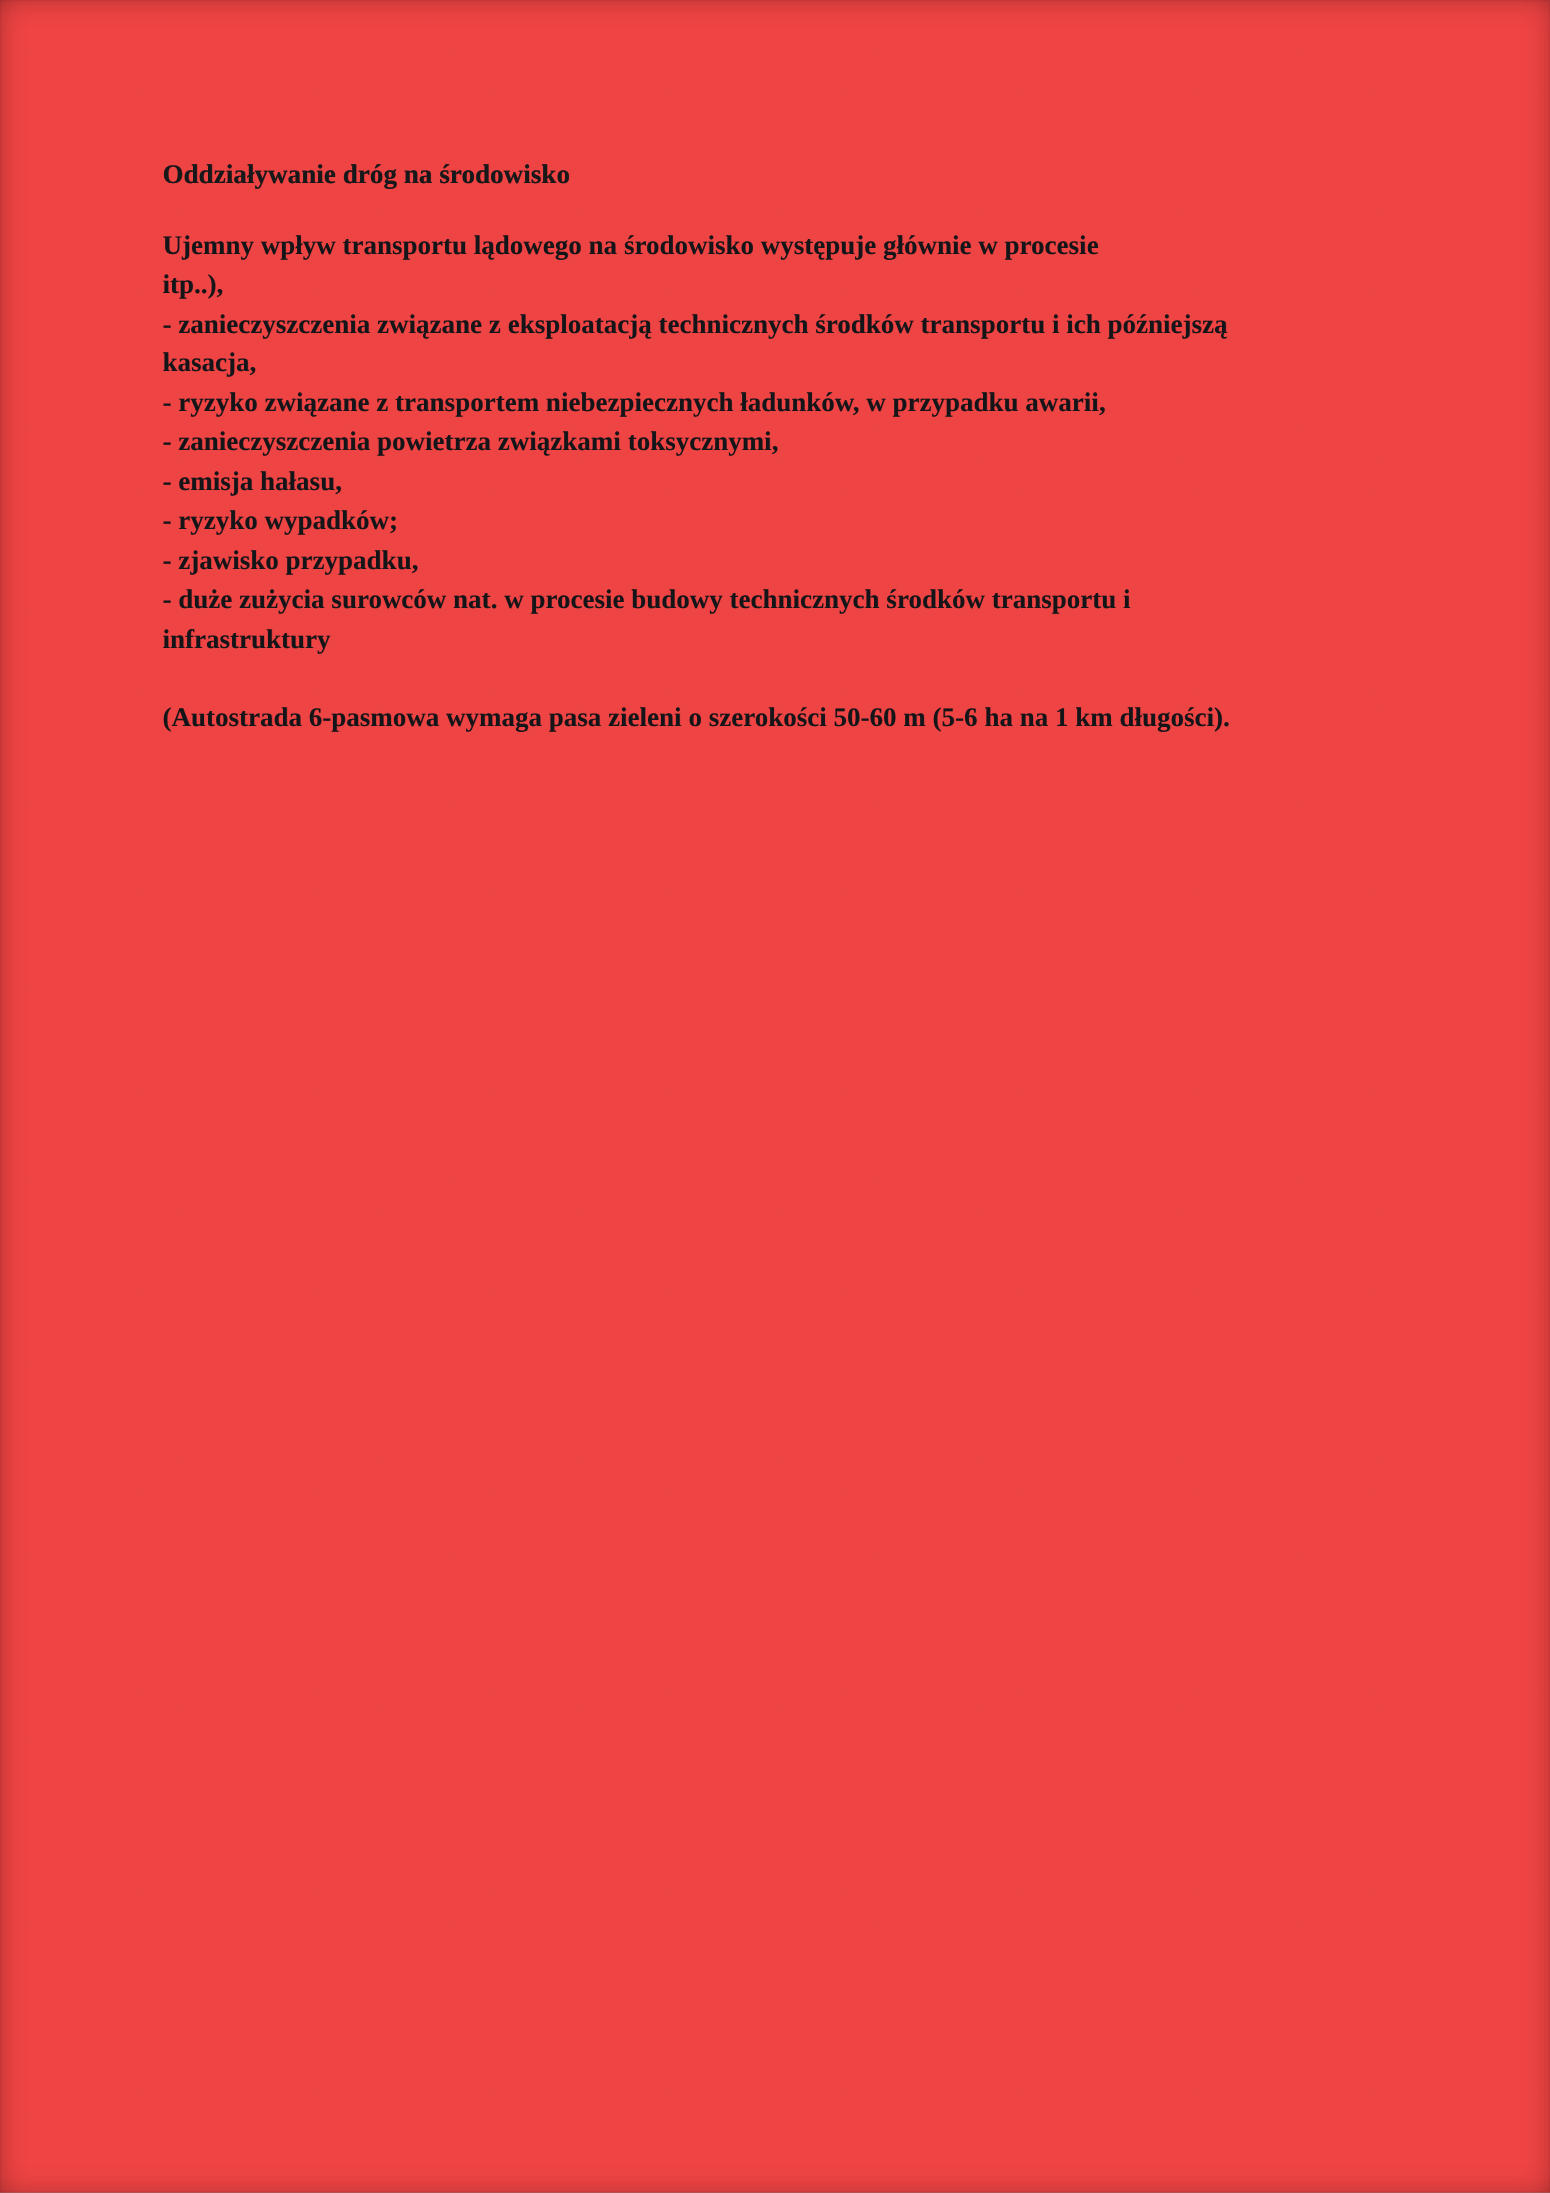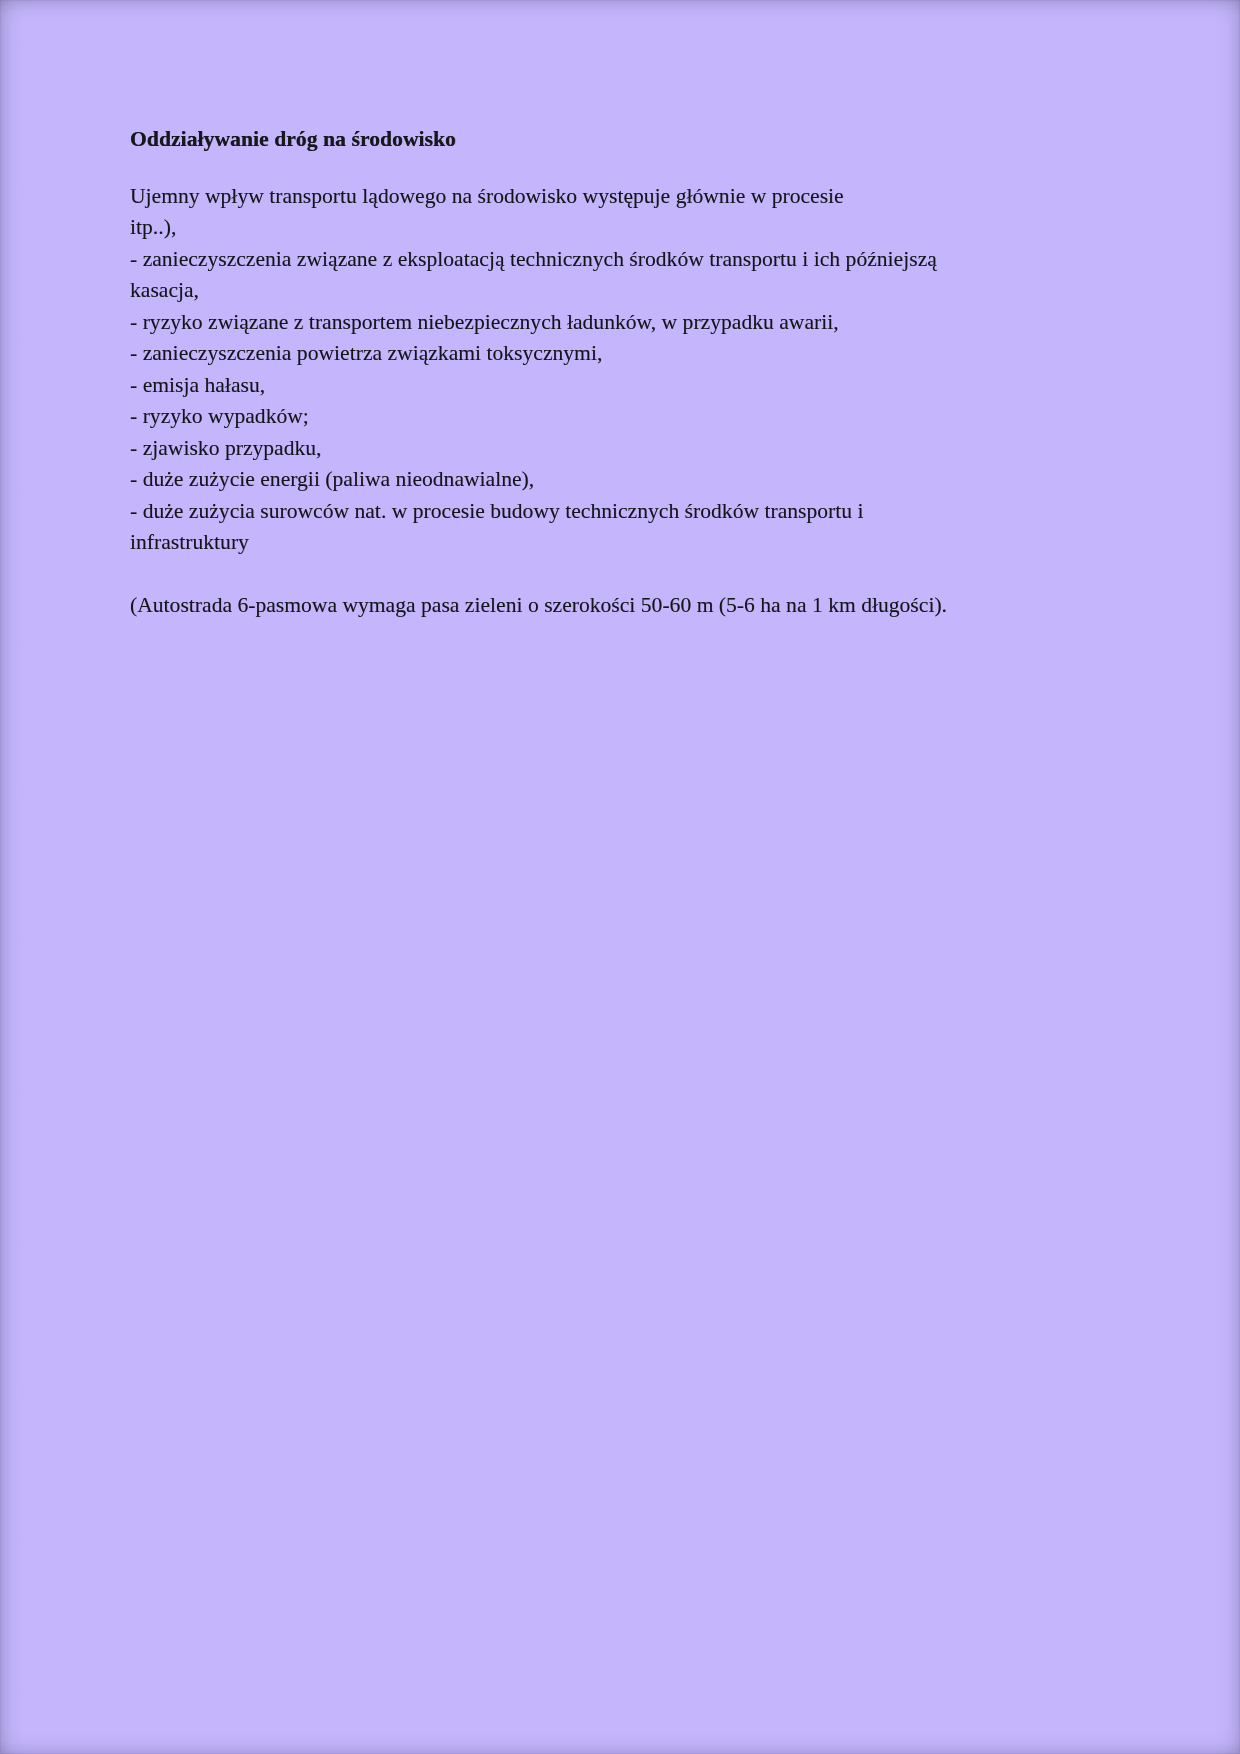--- a/index.html
+++ b/index.html
@@ -10,21 +10,21 @@
   body {
     width: 1240px;
     height: 1754px;
     overflow: hidden;
     font-family: "Liberation Serif", "DejaVu Serif", serif;
   }
   .page {
     position: relative;
     width: 1240px;
     height: 1754px;
-    background: #c4b5fd;
+    background: #ef4444;
     box-sizing: border-box;
     overflow: hidden;
   }
   
   .scan-edge {
     position: absolute;
     inset: 0;
     pointer-events: none;
     box-shadow:
       inset 0 0 0 1px rgba(0,0,0,0.04),
@@ -65,20 +65,21 @@
     text-shadow: 0.35px 0 0 rgba(20,20,22,0.55), 0 0.35px 0 rgba(20,20,22,0.30);
   }
 
   .para {
     font-size: 21.5px;
     line-height: 31.5px;
     color: #141518;
     margin: 0;
     letter-spacing: 0.05px;
     text-shadow: 0.3px 0 0 rgba(25,25,28,0.32);
+    font-weight: bold;
   }
   .para .ln { display: block; white-space: pre-wrap; }
 
   .spacer { height: 31.5px; }
 </style>
 </head>
 <body>
 
 <div class="page">
 
@@ -89,21 +90,20 @@
     <p class="para">
       <span class="ln">Ujemny wpływ transportu lądowego na środowisko występuje głównie w procesie</span>
       <span class="ln">itp..),</span>
       <span class="ln">- zanieczyszczenia związane z eksploatacją technicznych środków transportu i ich późniejszą</span>
       <span class="ln">kasacja,</span>
       <span class="ln">- ryzyko związane z transportem niebezpiecznych ładunków, w przypadku awarii,</span>
       <span class="ln">- zanieczyszczenia powietrza związkami toksycznymi,</span>
       <span class="ln">- emisja hałasu,</span>
       <span class="ln">- ryzyko wypadków;</span>
       <span class="ln">- zjawisko przypadku,</span>
-      <span class="ln">- duże zużycie energii (paliwa nieodnawialne),</span>
       <span class="ln">- duże zużycia surowców nat. w procesie budowy technicznych środków transportu i</span>
       <span class="ln">infrastruktury</span>
     </p>
 
     <div class="spacer"></div>
 
     <p class="para">
       <span class="ln">(Autostrada 6-pasmowa wymaga pasa zieleni o szerokości 50-60 m (5-6 ha na 1 km długości).</span>
     </p>
 

